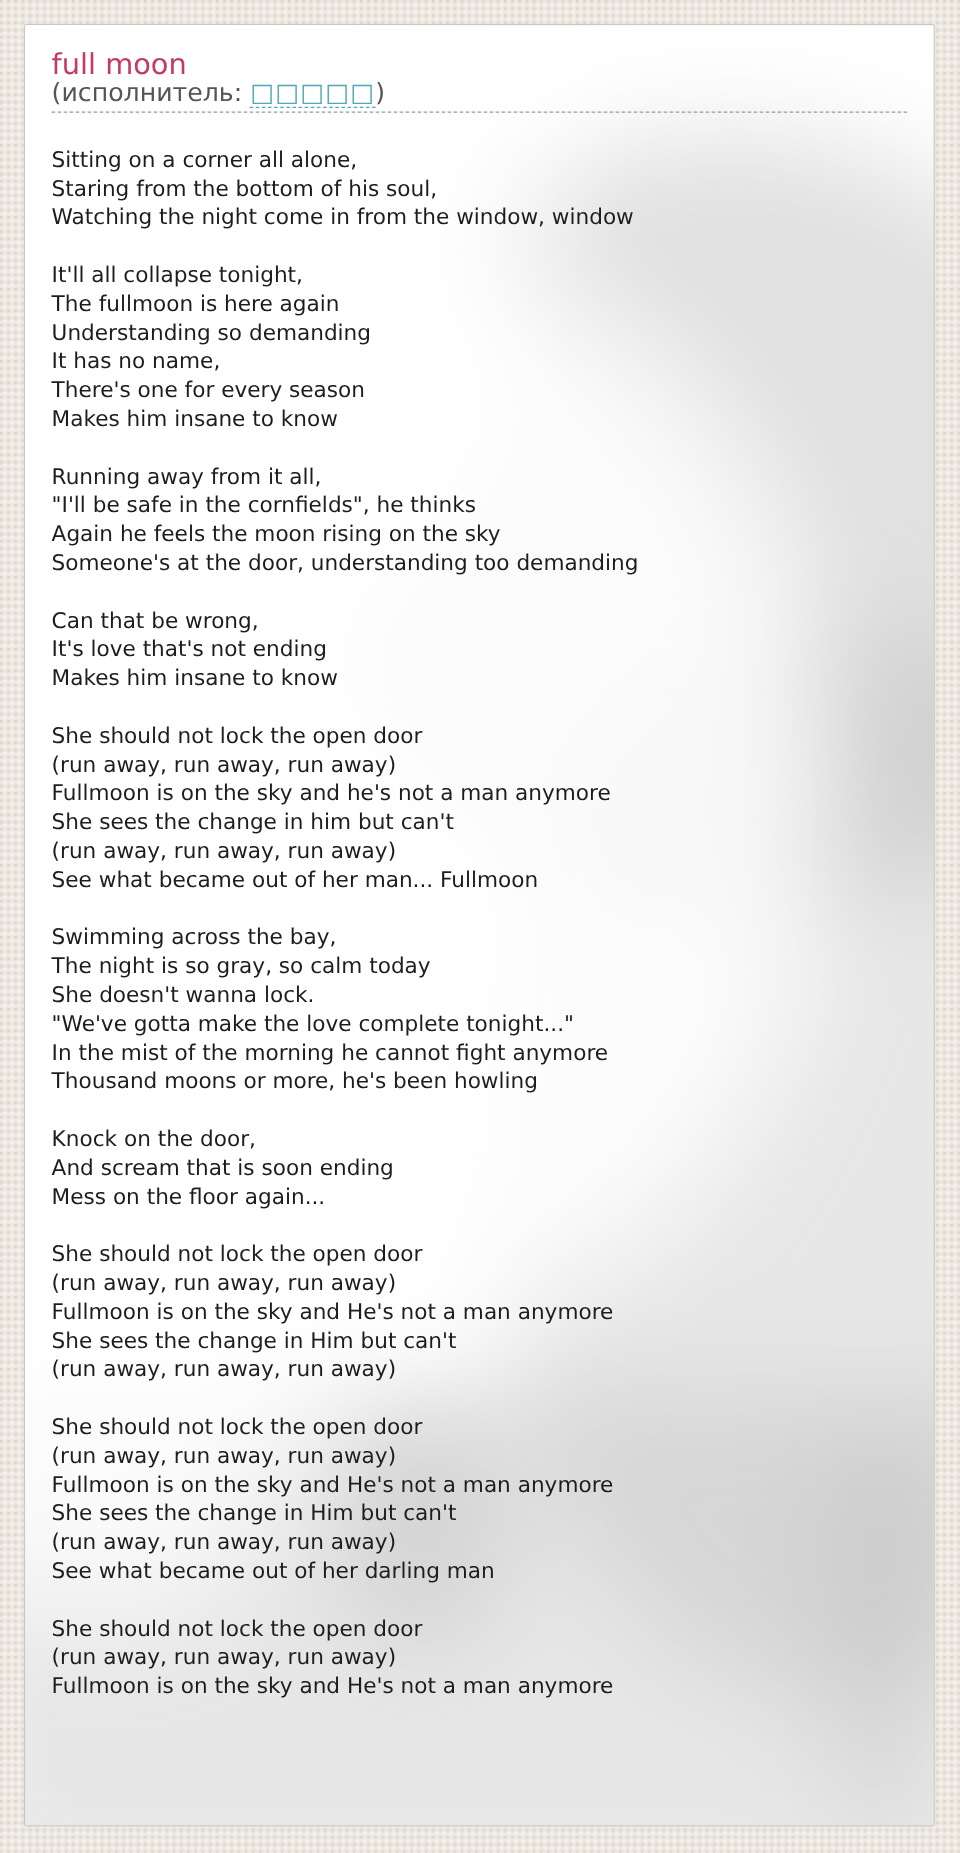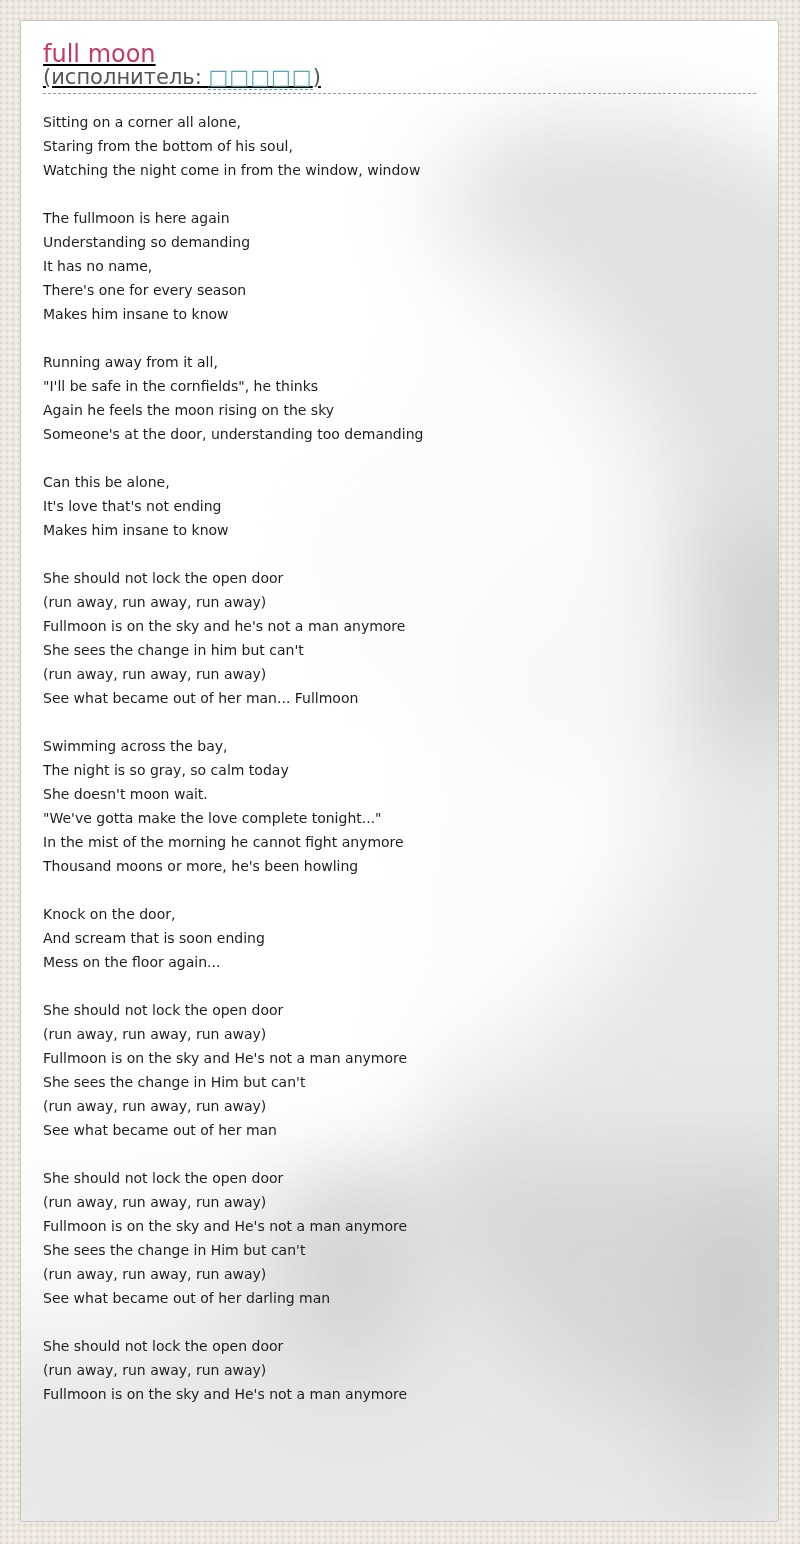--- a/index.html
+++ b/index.html
@@ -38,22 +38,21 @@
     pointer-events:none;
   }
   .content{
     position:relative;
     z-index:1;
     padding:20px 22px 0 22px;
   }
   .header{
     padding-bottom:7px;
     border-bottom:1px dashed var(--color-divider);
-    margin-bottom:16px;
-    text-decoration:underline;
+    margin-bottom:28px;
   }
   .page-title{
     margin:0;
     font-size:24px;
     line-height:26px;
     font-weight:normal;
     color:var(--color-title);
   }
   .artist-line{
     margin-top:2px;
@@ -62,21 +61,21 @@
     color:var(--color-muted-text);
   }
   .artist-link{
     color:var(--color-artist-link);
     text-decoration:none;
     border-bottom:1px dashed var(--color-artist-link);
     cursor:pointer;
     letter-spacing:1px;
   }
   .lyrics{
-    font-size:14px;
+    font-size:18px;
     line-height:24px;
     color:var(--color-body-text);
   }
   .stanza + .stanza{margin-top:24px;}
   .line{white-space:pre-wrap;}
 </style>
 </head>
 <body>
 
 <div class="card">
@@ -110,65 +109,65 @@
       </div>
     </div>
 
     <div class="lyrics">
         <div class="stanza">
           <div class="line">Sitting on a corner all alone,</div>
           <div class="line">Staring from the bottom of his soul,</div>
           <div class="line">Watching the night come in from the window, window</div>
         </div>
         <div class="stanza">
+          <div class="line">It'll all collapse tonight,</div>
           <div class="line">The fullmoon is here again</div>
           <div class="line">Understanding so demanding</div>
           <div class="line">It has no name,</div>
           <div class="line">There's one for every season</div>
           <div class="line">Makes him insane to know</div>
         </div>
         <div class="stanza">
           <div class="line">Running away from it all,</div>
           <div class="line">"I'll be safe in the cornfields", he thinks</div>
           <div class="line">Again he feels the moon rising on the sky</div>
           <div class="line">Someone's at the door, understanding too demanding</div>
         </div>
         <div class="stanza">
-          <div class="line">Can this be alone,</div>
+          <div class="line">Can that be wrong,</div>
           <div class="line">It's love that's not ending</div>
           <div class="line">Makes him insane to know</div>
         </div>
         <div class="stanza">
           <div class="line">She should not lock the open door</div>
           <div class="line">(run away, run away, run away)</div>
           <div class="line">Fullmoon is on the sky and he's not a man anymore</div>
           <div class="line">She sees the change in him but can't</div>
           <div class="line">(run away, run away, run away)</div>
           <div class="line">See what became out of her man... Fullmoon</div>
         </div>
         <div class="stanza">
           <div class="line">Swimming across the bay,</div>
           <div class="line">The night is so gray, so calm today</div>
-          <div class="line">She doesn't moon wait.</div>
+          <div class="line">She doesn't wanna lock.</div>
           <div class="line">"We've gotta make the love complete tonight..."</div>
           <div class="line">In the mist of the morning he cannot fight anymore</div>
           <div class="line">Thousand moons or more, he's been howling</div>
         </div>
         <div class="stanza">
           <div class="line">Knock on the door,</div>
           <div class="line">And scream that is soon ending</div>
           <div class="line">Mess on the floor again...</div>
         </div>
         <div class="stanza">
           <div class="line">She should not lock the open door</div>
           <div class="line">(run away, run away, run away)</div>
           <div class="line">Fullmoon is on the sky and He's not a man anymore</div>
           <div class="line">She sees the change in Him but can't</div>
           <div class="line">(run away, run away, run away)</div>
-          <div class="line">See what became out of her man</div>
         </div>
         <div class="stanza">
           <div class="line">She should not lock the open door</div>
           <div class="line">(run away, run away, run away)</div>
           <div class="line">Fullmoon is on the sky and He's not a man anymore</div>
           <div class="line">She sees the change in Him but can't</div>
           <div class="line">(run away, run away, run away)</div>
           <div class="line">See what became out of her darling man</div>
         </div>
         <div class="stanza">

